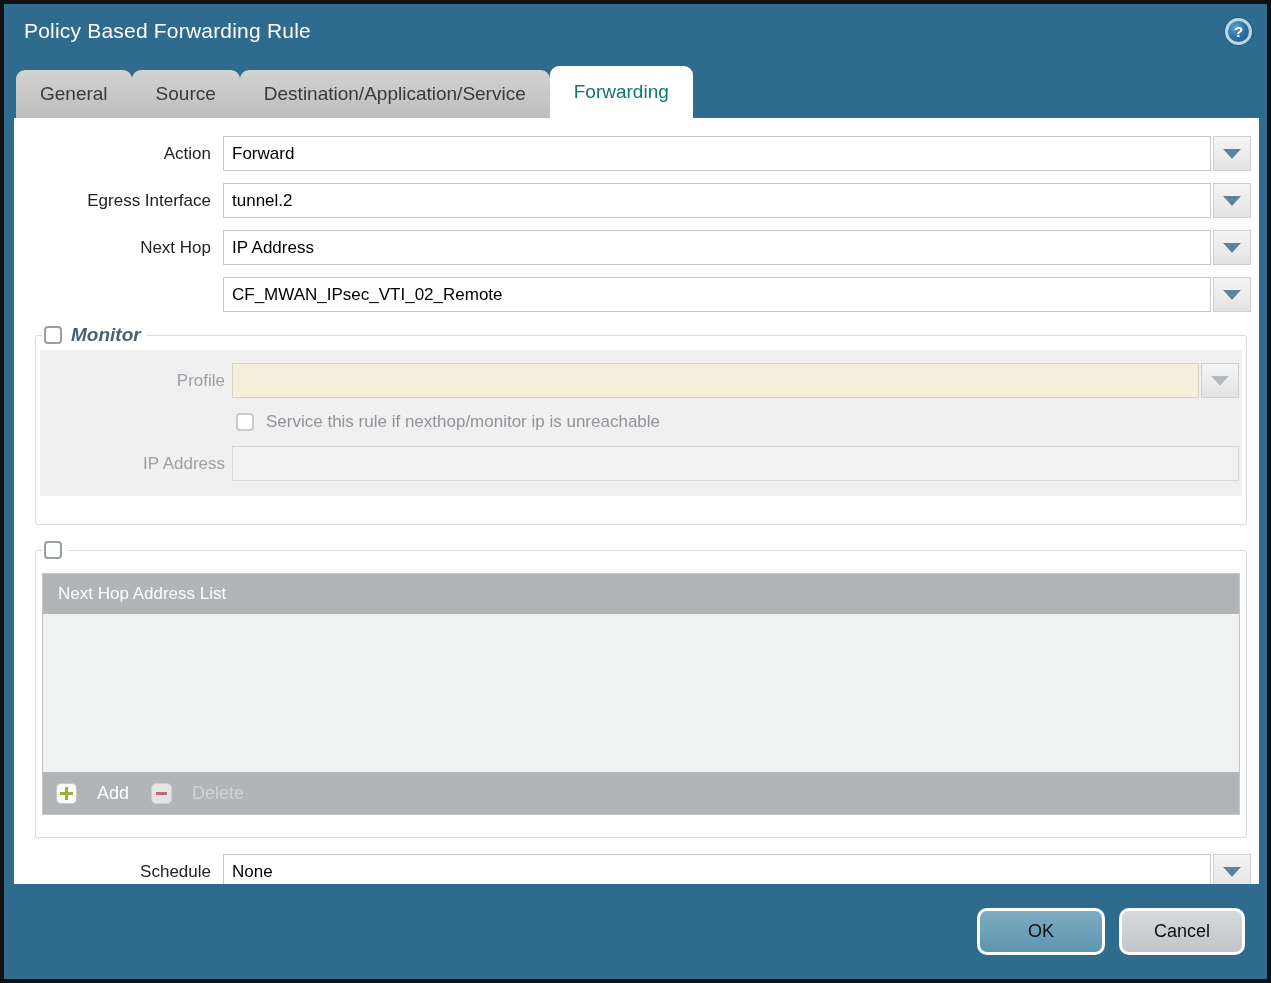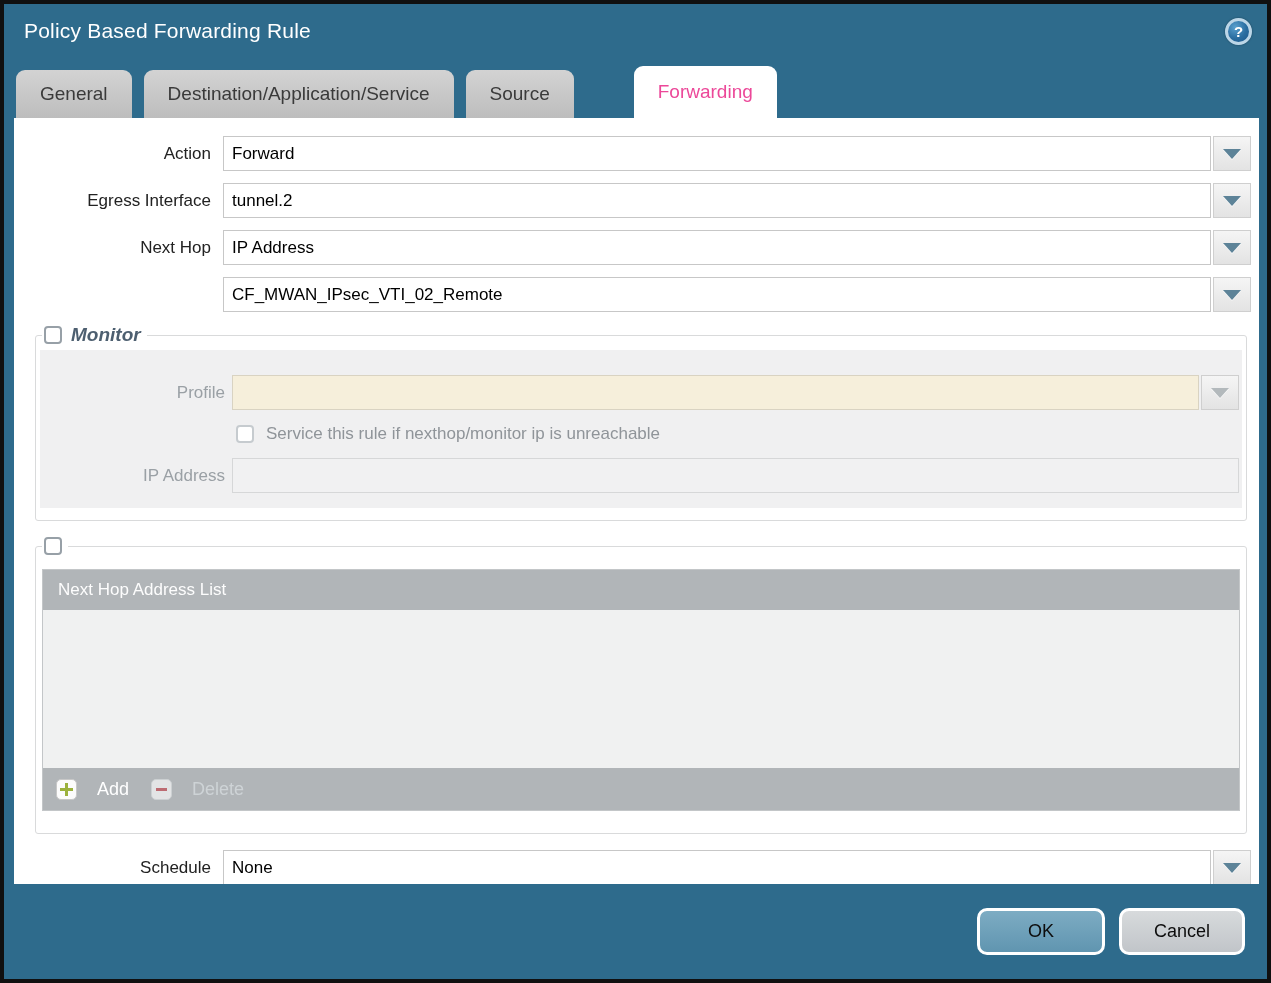--- a/index.html
+++ b/index.html
@@ -21,30 +21,30 @@
     width:27px; height:27px; border-radius:50%;
     background:radial-gradient(circle at 35% 30%, #5aa0ce 0%, #2a6da0 55%, #1c578a 100%);
     border:3px solid #bcd6e7;
     color:#fff; font-size:15px; font-weight:bold;
     display:flex; align-items:center; justify-content:center;
     box-shadow:0 0 2px rgba(0,0,0,.4);
     cursor:pointer;
   }
 
   
-  .tabs { flex:0 0 60px; display:flex; align-items:flex-end; padding-left:12px; gap:12px; }
+  .tabs { flex:0 0 60px; display:flex; align-items:flex-end; padding-left:12px; gap:0; }
   .tab {
     background:linear-gradient(#d3d3d3,#bdbdbd);
     height:48px; padding:0 24px;
     border-radius:9px 9px 0 0;
     display:flex; align-items:center;
     font-size:19px; color:#3a3a3a;
     cursor:pointer; white-space:nowrap;
   }
-  .tab.active { background:#ffffff; height:52px; color:#ec4899;margin-left:48px; }
+  .tab.active { background:#ffffff; height:52px; color:#0f766e; }
 
   
   .content { flex:1 1 auto; background:#ffffff; margin:0 8px 0 10px; padding-top:18px; overflow:hidden; }
 
   .form-row { display:flex; align-items:center; margin-bottom:12px; padding-right:8px; }
   .form-label { width:209px; padding-right:12px; text-align:right; font-size:17px; color:#222; flex:0 0 209px; }
   .tb { flex:1 1 auto; height:35px; border:1px solid #c7c7c7; font-size:17px; padding:0 8px; color:#000; background:#fff; font-family:inherit; outline:none; min-width:0; }
   .dd-btn {
     flex:0 0 38px; width:38px; height:35px; margin-left:2px;
     background:linear-gradient(#f5f5f5,#e3e3e3);
@@ -55,21 +55,21 @@
   .dd-arrow { width:0; height:0; border-left:9px solid transparent; border-right:9px solid transparent; border-top:10px solid #5d8398; filter:drop-shadow(0 1px 0 rgba(255,255,255,.7)); }
   .dd-btn.disabled .dd-arrow { border-top-color:#b3b9bc; }
 
   
   fieldset.group { border:1px solid #d9dadb; border-radius:3px; margin:0 12px 0 21px; padding:0 4px 12px 4px; }
   legend.group-legend { display:flex; align-items:center; gap:9px; padding:0 6px 0 2px; margin-left:2px; }
   .legend-text { color:#4d5f70; font-weight:bold; font-size:19px;font-style:italic; }
   .cb { width:18px; height:18px; background:#fff; border:2px solid #97a0a7; border-radius:4px; cursor:pointer; flex:0 0 18px; }
   .cb.disabled { border-color:#c6cbcf; cursor:default; }
 
-  .panel { background:#f0f0f1; margin:4px 0 0 0; padding:25px 3px 15px 0; }
+  .panel { background:#f0f0f1; margin:4px 0 16px 0; padding:13px 3px 15px 0; }
   .p-row { display:flex; align-items:center; }
   .p-label { width:192px; flex:0 0 192px; padding-right:7px; text-align:right; color:#9aa0a5; font-size:17px; }
   .tb.beige { background:#f6efdb; border-color:#d9d3c2; }
   .tb.gray  { background:#f1f1f2; border-color:#d6d7d8; }
   .cbx-row { display:flex; align-items:center; gap:12px; margin:14px 0 7px 196px; }
   .cbx-label { color:#8f9499; font-size:17px; }
   .p-row.ip { margin-top:14px; }
 
   
   .enforce-fs { margin-top:16px !important; }
@@ -109,24 +109,24 @@
   <div class="titlebar">
     <span class="title">Policy Based Forwarding Rule</span>
     <span class="help-icon">?</span>
   </div>
 
   <div class="tabs">
     <div class="tab">
         <span>General</span>
       </div>
     <div class="tab">
+        <span>Source</span>
+      </div>
+    <div class="tab">
         <span>Destination/Application/Service</span>
-      </div>
-    <div class="tab">
-        <span>Source</span>
       </div>
     <div class="tab active">
         <span>Forwarding</span>
       </div>
   </div>
 
   <div class="content">
 
     <div class="form-row">
       <div class="form-label">Action</div>

